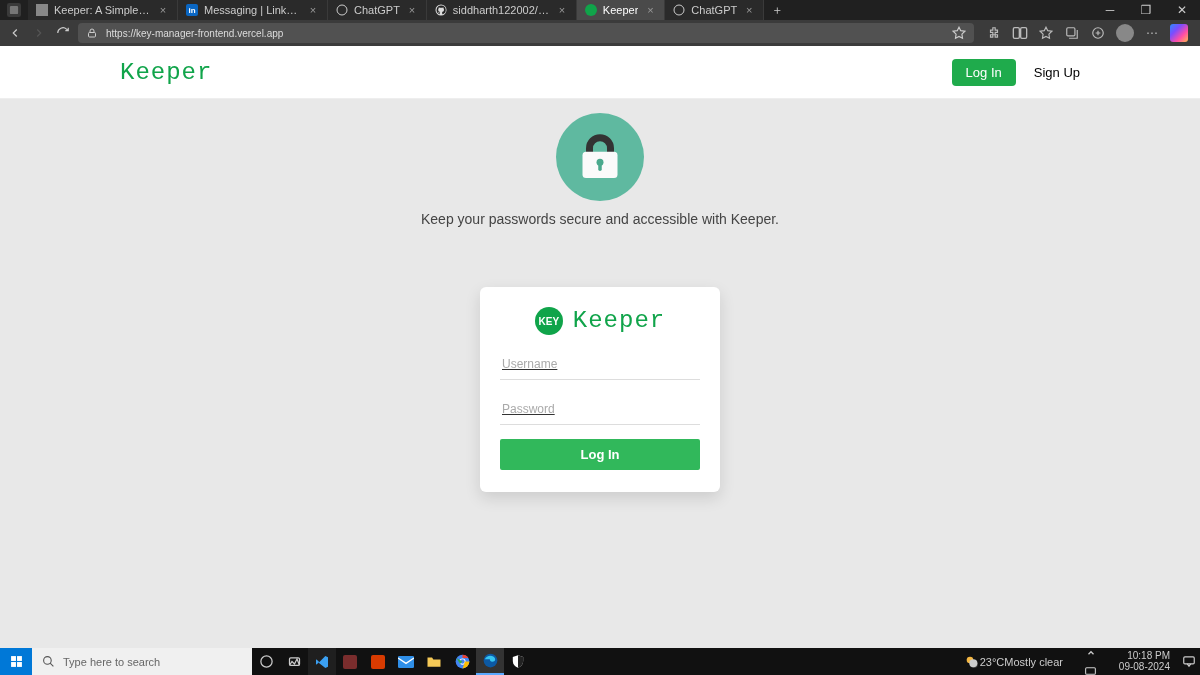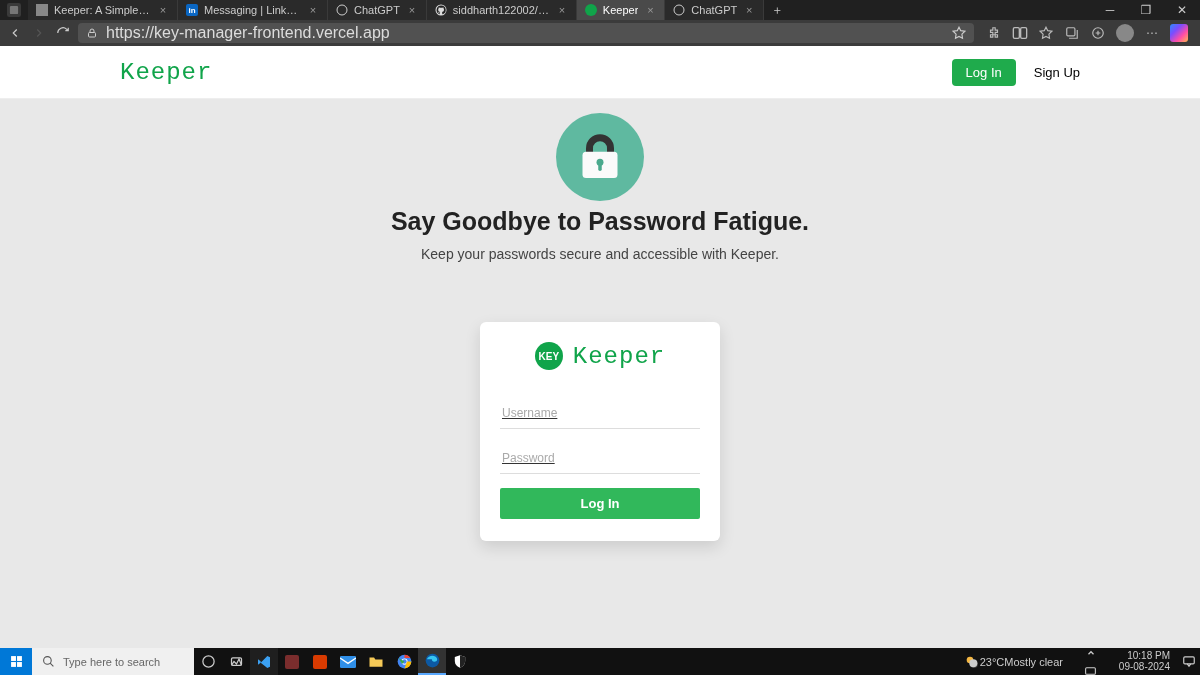--- a/index.html
+++ b/index.html
@@ -58,21 +58,21 @@
   .nav-icon.disabled { color:#666; }
   .address {
     flex:1;
     height: 20px;
     background: #515151;
     border-radius: 4px;
     display:flex; align-items:center;
     padding: 0 8px;
     gap: 8px;
     color:#dcdcdc;
-    font-size: 16px;
+    font-size: 10px;
   }
   .address .lock-small { color:#bbb; }
   .tool-icons { display:flex; align-items:center; gap:10px; padding:0 6px; }
   .tool-icons .ticon { width:16px; height:16px; color:#bbb; display:flex;align-items:center;justify-content:center; }
   .avatar {
     width:18px;height:18px;border-radius:50%;background:#888;
   }
   .copilot-badge {
     width:18px;height:18px;border-radius:3px;
     background: linear-gradient(135deg,#2e8bff,#7b4dff,#ff4da6,#ffb84d);
@@ -142,21 +142,21 @@
   }
 
   .card {
     margin-top: 60px;
     width: 240px;
     background:#fff;
     border-radius: 6px;
     box-shadow: 0 6px 16px rgba(0,0,0,0.12);
     padding: 20px 20px 22px;
   }
-  .card-head { display:flex; align-items:center; justify-content:center; gap:10px; margin-bottom: 28px;}
+  .card-head { display:flex; justify-content:center; gap:10px; margin-bottom: 14px;}
   .key-badge {
     width:28px;height:28px;border-radius:50%;background:#10a44a;color:#fff;
     display:flex;align-items:center;justify-content:center;
     font-size:10px;font-weight:700;
   }
   .card-logo {
     font-family:"OCR A Extended","Courier New",monospace;
     color:#10a44a;
     font-size: 24px;
     letter-spacing: 1px;
@@ -192,21 +192,21 @@
     display:flex;
     align-items:center;
     font-size:11px;
     color:#ccc;
   }
   .start {
     width:32px;height:100%;background:#0078d7;
     display:flex;align-items:center;justify-content:center;
   }
   .search-box {
-    height:100%; width:162px;
+    height:100%; width:220px;
     background:#f0f0f0;
     display:flex;align-items:center;
     gap:8px;padding:0 10px;
     color:#666;
   }
   .tb-icon {
     width:28px;height:100%;
     display:flex;align-items:center;justify-content:center;
   }
   .tb-icon.vscode{background:#1f1f1f;}
@@ -379,21 +379,20 @@
 
   <div class="hero">
     <div class="hero-badge">
       <svg width="56" height="56" viewBox="0 0 64 64">
         <path d="M20 28v-6a12 12 0 0124 0v6" fill="none" stroke="#333" stroke-width="8" stroke-linecap="round"></path>
         <rect x="12" y="26" width="40" height="30" rx="4" fill="#fafafa"></rect>
         <circle cx="32" cy="38" r="4" fill="#4aa98d"></circle>
         <rect x="30" y="38" width="4" height="10" rx="2" fill="#4aa98d"></rect>
       </svg>
     </div>
-    <div class="hero-title">Say Goodbye to Password Fatigue.</div>
     <div class="hero-sub">Keep your passwords secure and accessible with Keeper.</div>
 
     <div class="card">
       <div class="card-head">
         <span class="key-badge">KEY</span>
         <span class="card-logo">Keeper</span>
       </div>
       <input class="field" type="text" placeholder="Username" style="">
       <input class="field" type="password" placeholder="Password" style="">
       <button class="btn-submit">Log In</button>

